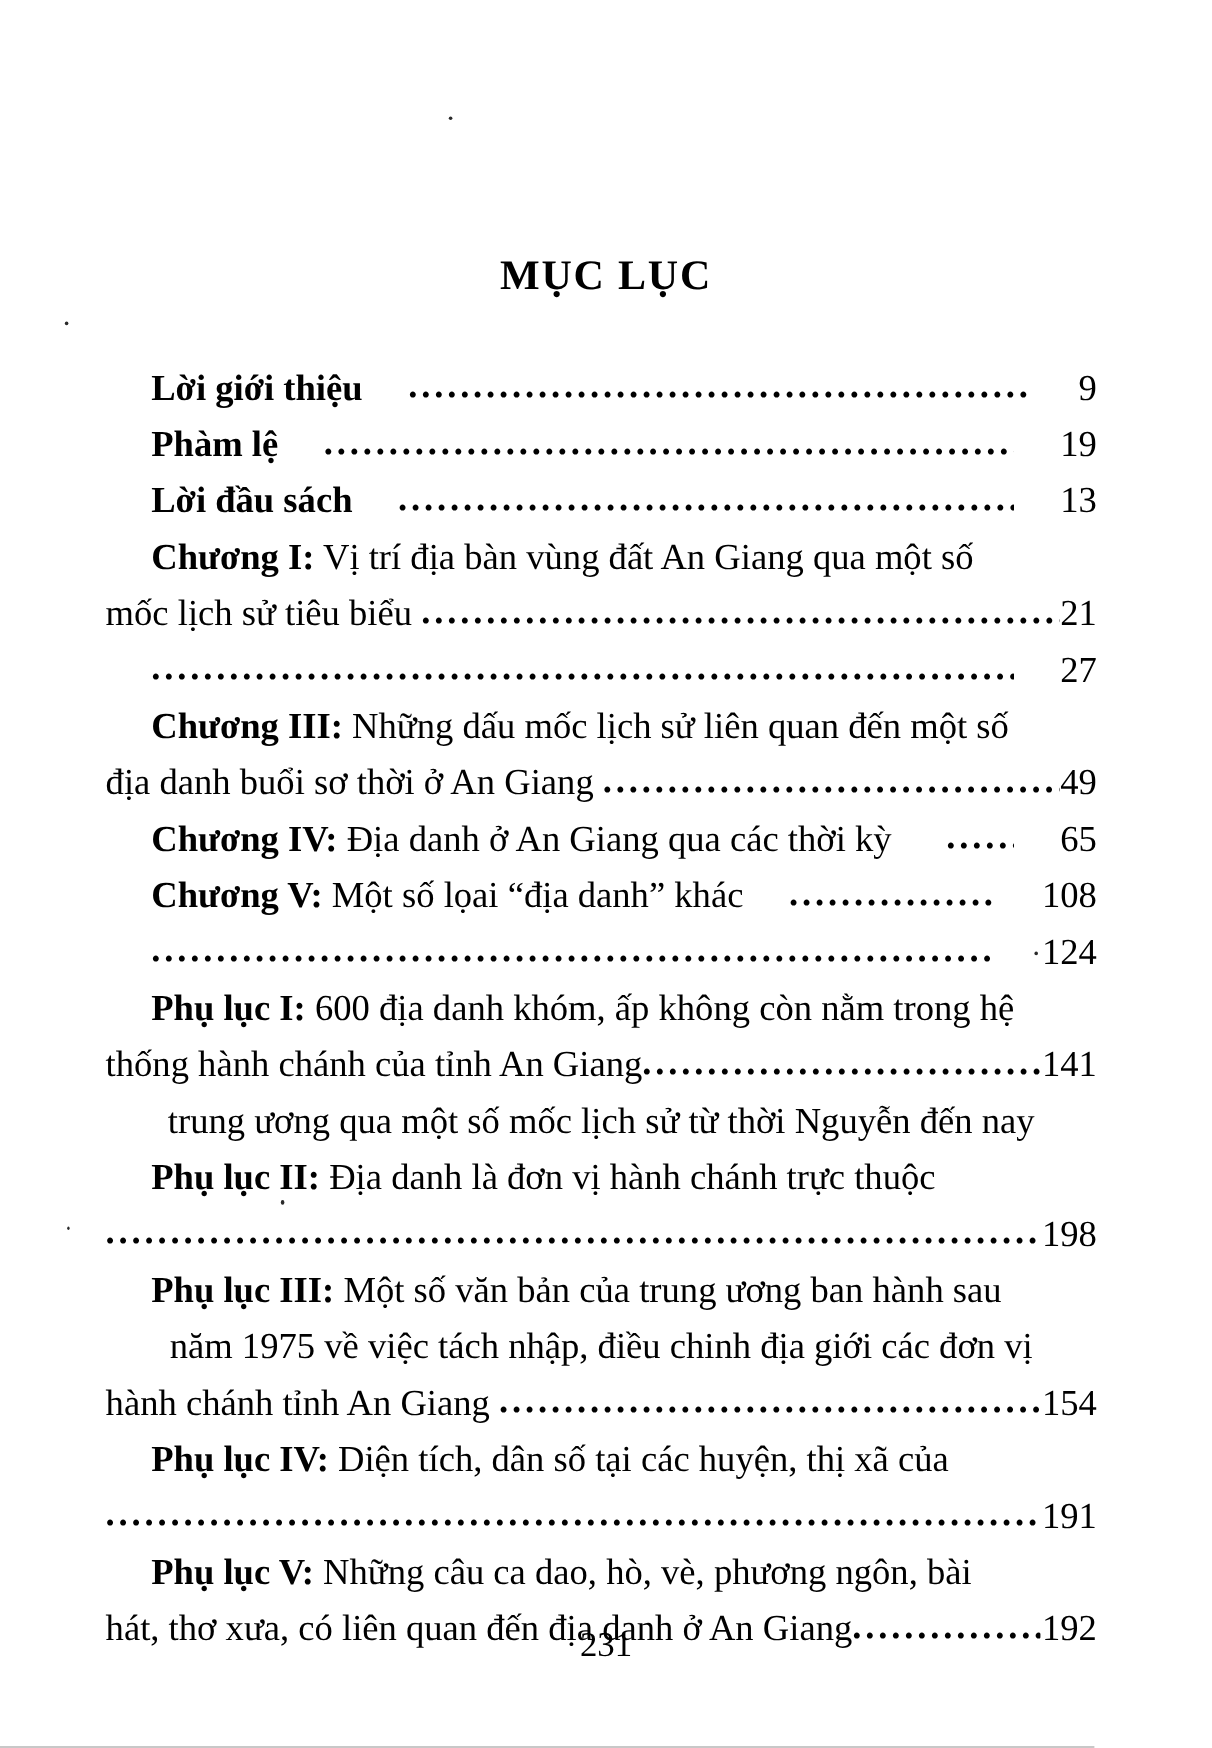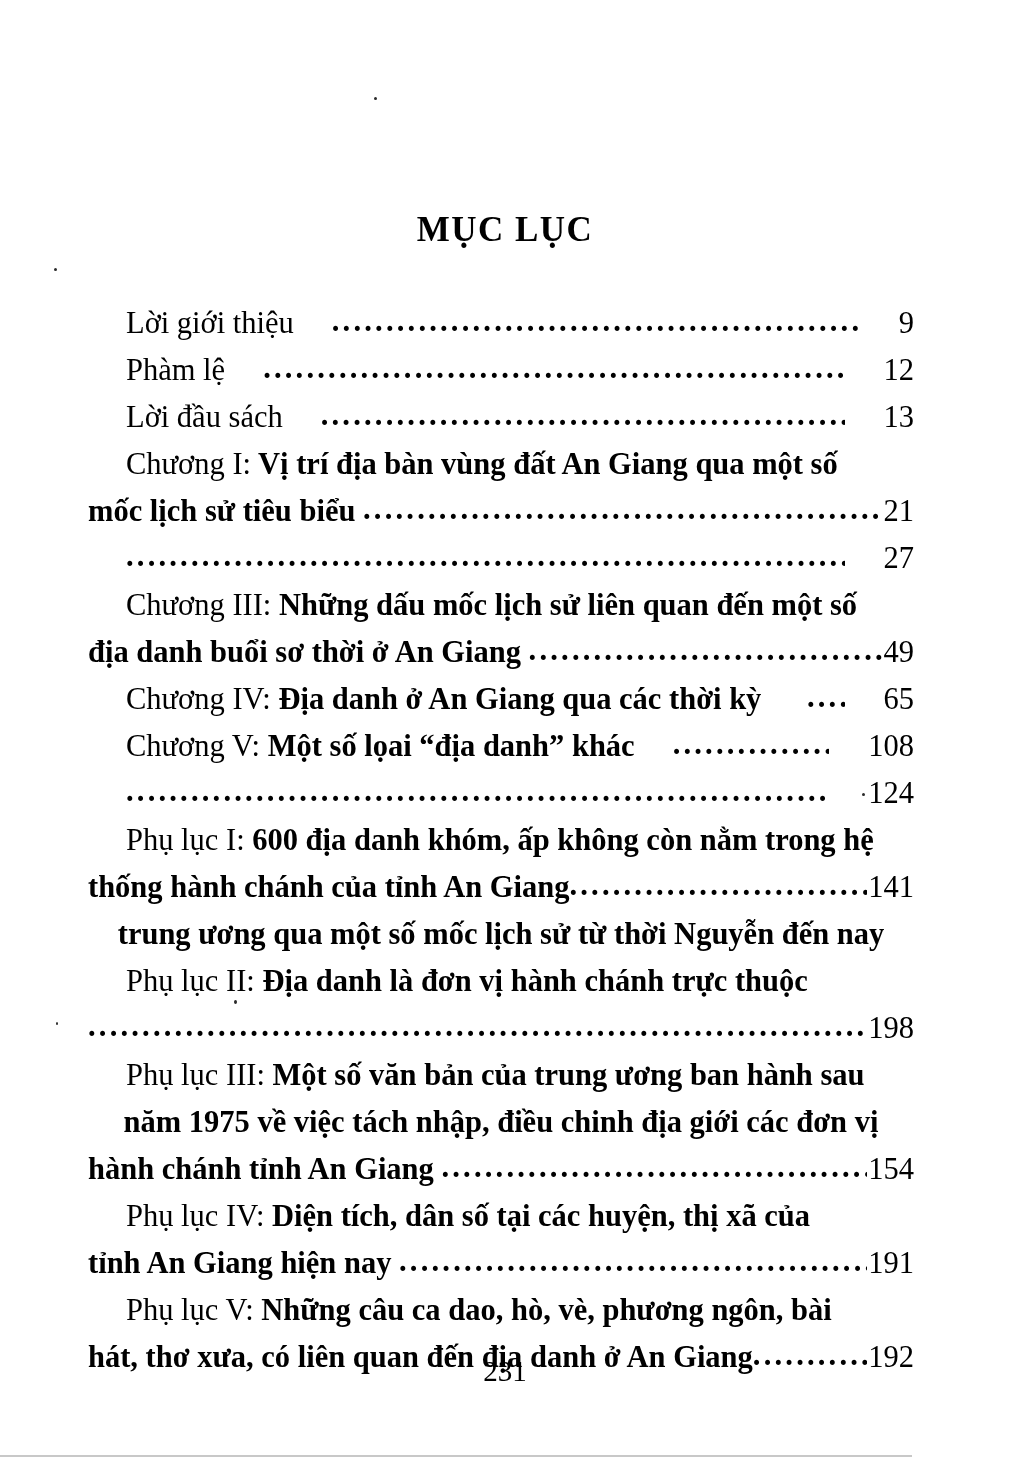--- a/index.html
+++ b/index.html
@@ -61,22 +61,22 @@
     margin: 0 0 0 0;
     padding: 0;
     font-size: 30.5px;
     line-height: 47px;
     text-indent: 38px;
     text-align: left;
     word-spacing: 0px;
   }
   .entry.no-indent { text-indent: 0; text-align: center; }
 
-  .lead  { font-weight: normal; margin-top: 35px; }
-  .rest  { font-weight: bold; }
+  .lead  { font-weight: bold; margin-top: 35px; }
+  .rest  { font-weight: normal; }
 
   
   .leader-row {
     display: flex;
     align-items: baseline;
     width: 100%;
   }
   .leader-text {
     flex: 0 0 auto;
     white-space: pre;
@@ -124,21 +124,21 @@
         <span class="leader-row">
           <span class="leader-text"><span class="lead">Lời giới thiệu</span></span>
           <span class="dots">................................................................................................................................................................................................................................................................................................................................................................................................................</span>
           <span class="pg">9</span>
         </span>
       </div>
       <div class="entry">
         <span class="leader-row">
           <span class="leader-text"><span class="lead">Phàm lệ</span></span>
           <span class="dots">................................................................................................................................................................................................................................................................................................................................................................................................................</span>
-          <span class="pg">12</span>
+          <span class="pg">19</span>
         </span>
       </div>
       <div class="entry">
         <span class="leader-row">
           <span class="leader-text"><span class="lead">Lời đầu sách</span></span>
           <span class="dots">................................................................................................................................................................................................................................................................................................................................................................................................................</span>
           <span class="pg">13</span>
         </span>
       </div>
       <div class="entry"><span class="lead">Chương I:</span><span class="rest"> Vị trí địa bàn vùng đất An Giang qua một số</span></div>
@@ -205,21 +205,20 @@
       <div class="entry no-indent">
         <span class="leader-row">
           <span class="leader-text"><span class="rest">hành chánh tỉnh An Giang </span></span>
           <span class="dots">................................................................................................................................................................................................................................................................................................................................................................................................................</span>
           <span class="pg">154</span>
         </span>
       </div>
       <div class="entry"><span class="lead">Phụ lục IV:</span><span class="rest"> Diện tích, dân số tại các huyện, thị xã của</span></div>
       <div class="entry no-indent">
         <span class="leader-row">
-          <span class="leader-text"><span class="rest">tỉnh An Giang hiện nay </span></span>
           <span class="dots">................................................................................................................................................................................................................................................................................................................................................................................................................</span>
           <span class="pg">191</span>
         </span>
       </div>
       <div class="entry"><span class="lead">Phụ lục V:</span><span class="rest"> Những câu ca dao, hò, vè, phương ngôn, bài</span></div>
       <div class="entry no-indent">
         <span class="leader-row">
           <span class="leader-text"><span class="rest">hát, thơ xưa, có liên quan đến địa danh ở An Giang</span></span>
           <span class="dots">................................................................................................................................................................................................................................................................................................................................................................................................................</span>
           <span class="pg">192</span>

